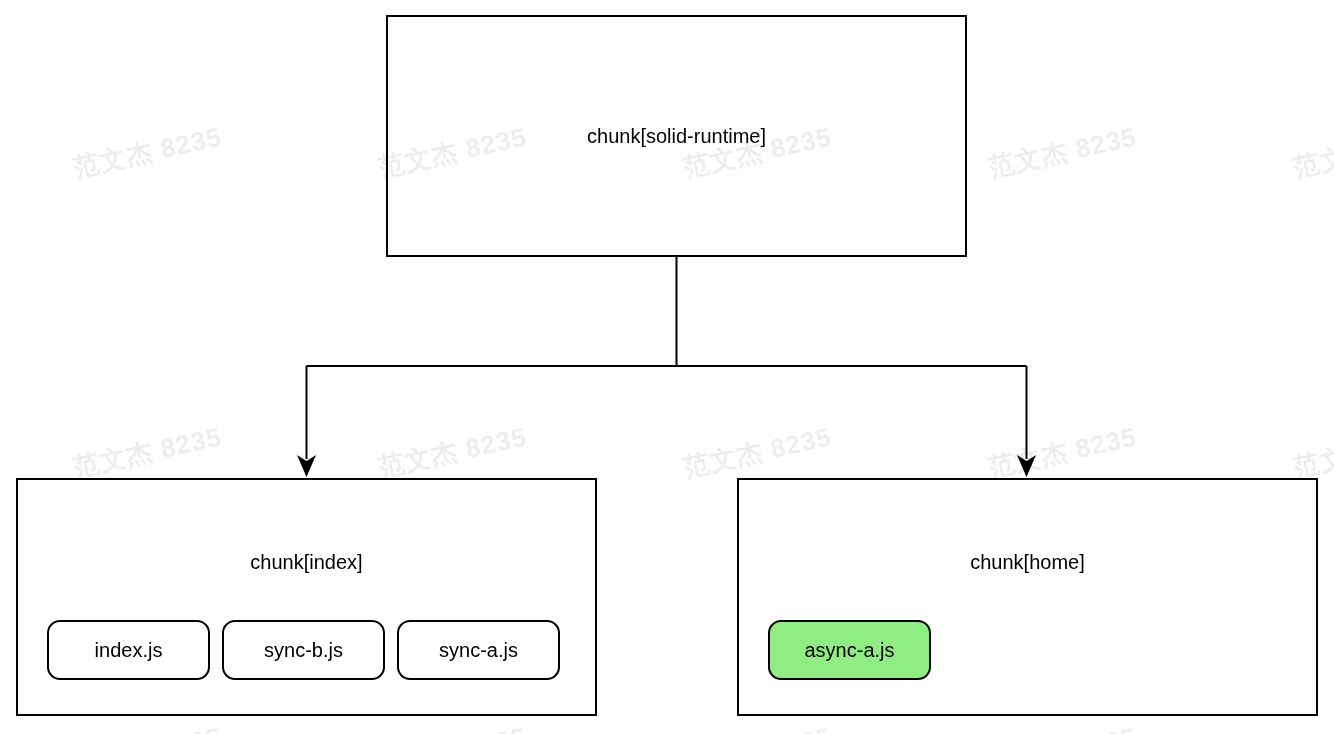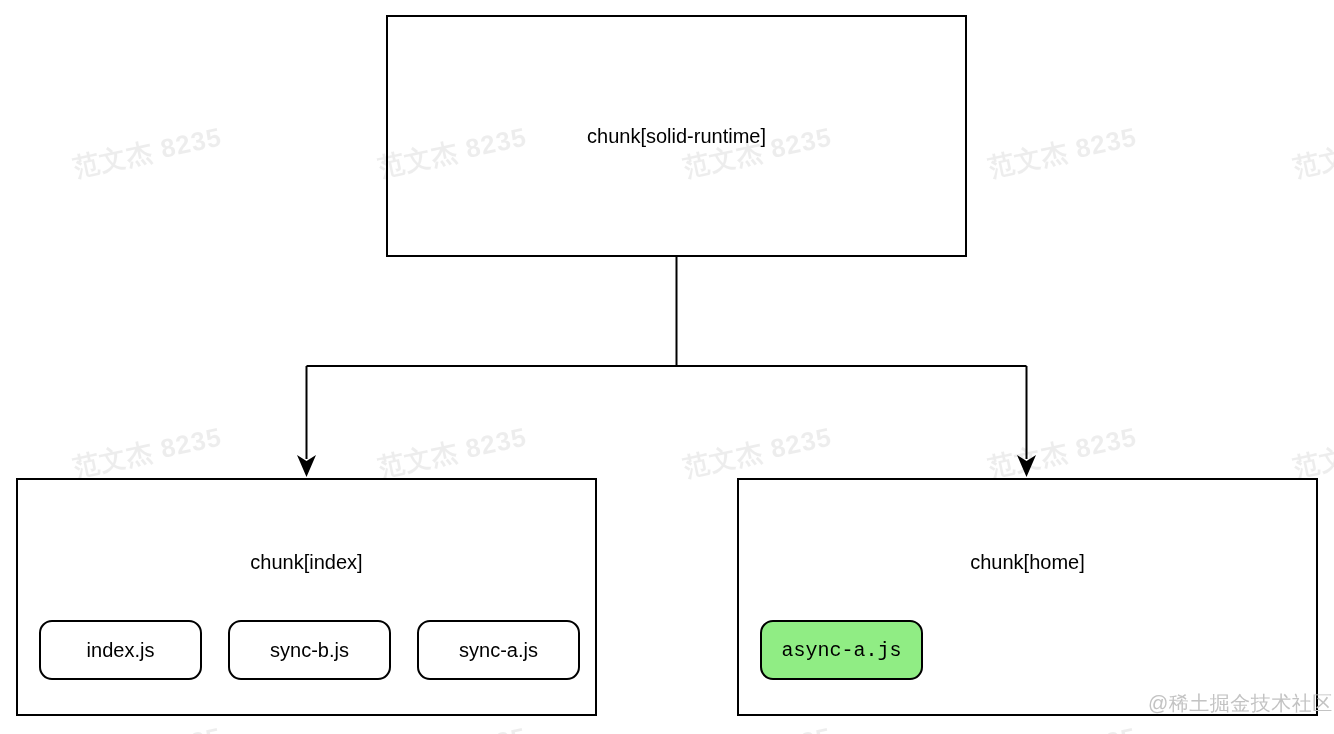--- a/index.html
+++ b/index.html
@@ -32,22 +32,22 @@
   .chunk-box.child-left  { left: 16px;  top: 478px; width: 581px; height: 238px; text-decoration: underline; }
   .chunk-box.child-right { left: 737px; top: 478px; width: 581px; height: 238px; padding-left: 47px; }
   .chunk-title {
     font-size: 20px; line-height: 24px; color: #000000;
     text-align: center; white-space: nowrap;
   }
   .child-title {
     position: absolute; left: 0; top: 70px; width: 100%;
   }
   .modules {
-    position: absolute; left: 21px; top: 140px;
-    display: flex; gap: 26px; justify-content: center;
+    position: absolute; left: 29px; top: 140px;
+    display: flex; gap: 12px; justify-content: center;
   }
   .module-pill {
     width: 163px; height: 60px;
     border: 2px solid #000000; border-radius: 13px;
     background: #ffffff;
     display: flex; align-items: center; justify-content: center;
     font-size: 20px; color: #000000; white-space: nowrap;
   }
   .watermark-layer {
     position: absolute; left: 0; top: 0;
@@ -91,21 +91,21 @@
     <div class="modules">
       <div class="module-pill">index.js</div>
       <div class="module-pill">sync-b.js</div>
       <div class="module-pill">sync-a.js</div>
     </div>
   </div>
 
   <div class="chunk-box child-right">
     <div class="chunk-title child-title">chunk[home]</div>
     <div class="modules">
-      <div class="module-pill" style="background: rgb(144, 237, 132); font-family: Liberation Mono, monospace;">async-a.js</div>
+      <div class="module-pill" style="background: rgb(144, 237, 132);">async-a.js</div>
     </div>
   </div>
 
   <div class="watermark-layer">
       <span class="wm-tile" style="left: 72px; top: 135px; transform: rotate(-12deg);">范文杰 8235</span>
       <span class="wm-tile" style="left: 377px; top: 135px; transform: rotate(-12deg);">范文杰 8235</span>
       <span class="wm-tile" style="left: 682px; top: 135px; transform: rotate(-12deg);">范文杰 8235</span>
       <span class="wm-tile" style="left: 987px; top: 135px; transform: rotate(-12deg);">范文杰 8235</span>
       <span class="wm-tile" style="left: 1292px; top: 135px; transform: rotate(-12deg);">范文杰 8235</span>
       <span class="wm-tile" style="left: 72px; top: 435px; transform: rotate(-12deg);">范文杰 8235</span>
@@ -113,15 +113,14 @@
       <span class="wm-tile" style="left: 682px; top: 435px; transform: rotate(-12deg);">范文杰 8235</span>
       <span class="wm-tile" style="left: 987px; top: 435px; transform: rotate(-12deg);">范文杰 8235</span>
       <span class="wm-tile" style="left: 1292px; top: 435px; transform: rotate(-12deg);">范文杰 8235</span>
       <span class="wm-tile" style="left: 72px; top: 735px; transform: rotate(-12deg);">范文杰 8235</span>
       <span class="wm-tile" style="left: 377px; top: 735px; transform: rotate(-12deg);">范文杰 8235</span>
       <span class="wm-tile" style="left: 682px; top: 735px; transform: rotate(-12deg);">范文杰 8235</span>
       <span class="wm-tile" style="left: 987px; top: 735px; transform: rotate(-12deg);">范文杰 8235</span>
       <span class="wm-tile" style="left: 1292px; top: 735px; transform: rotate(-12deg);">范文杰 8235</span>
     </div>
 
-  <div class="wm-credit">@稀土掘金技术社区</div>
 
 </div>
 
 </body></html>

